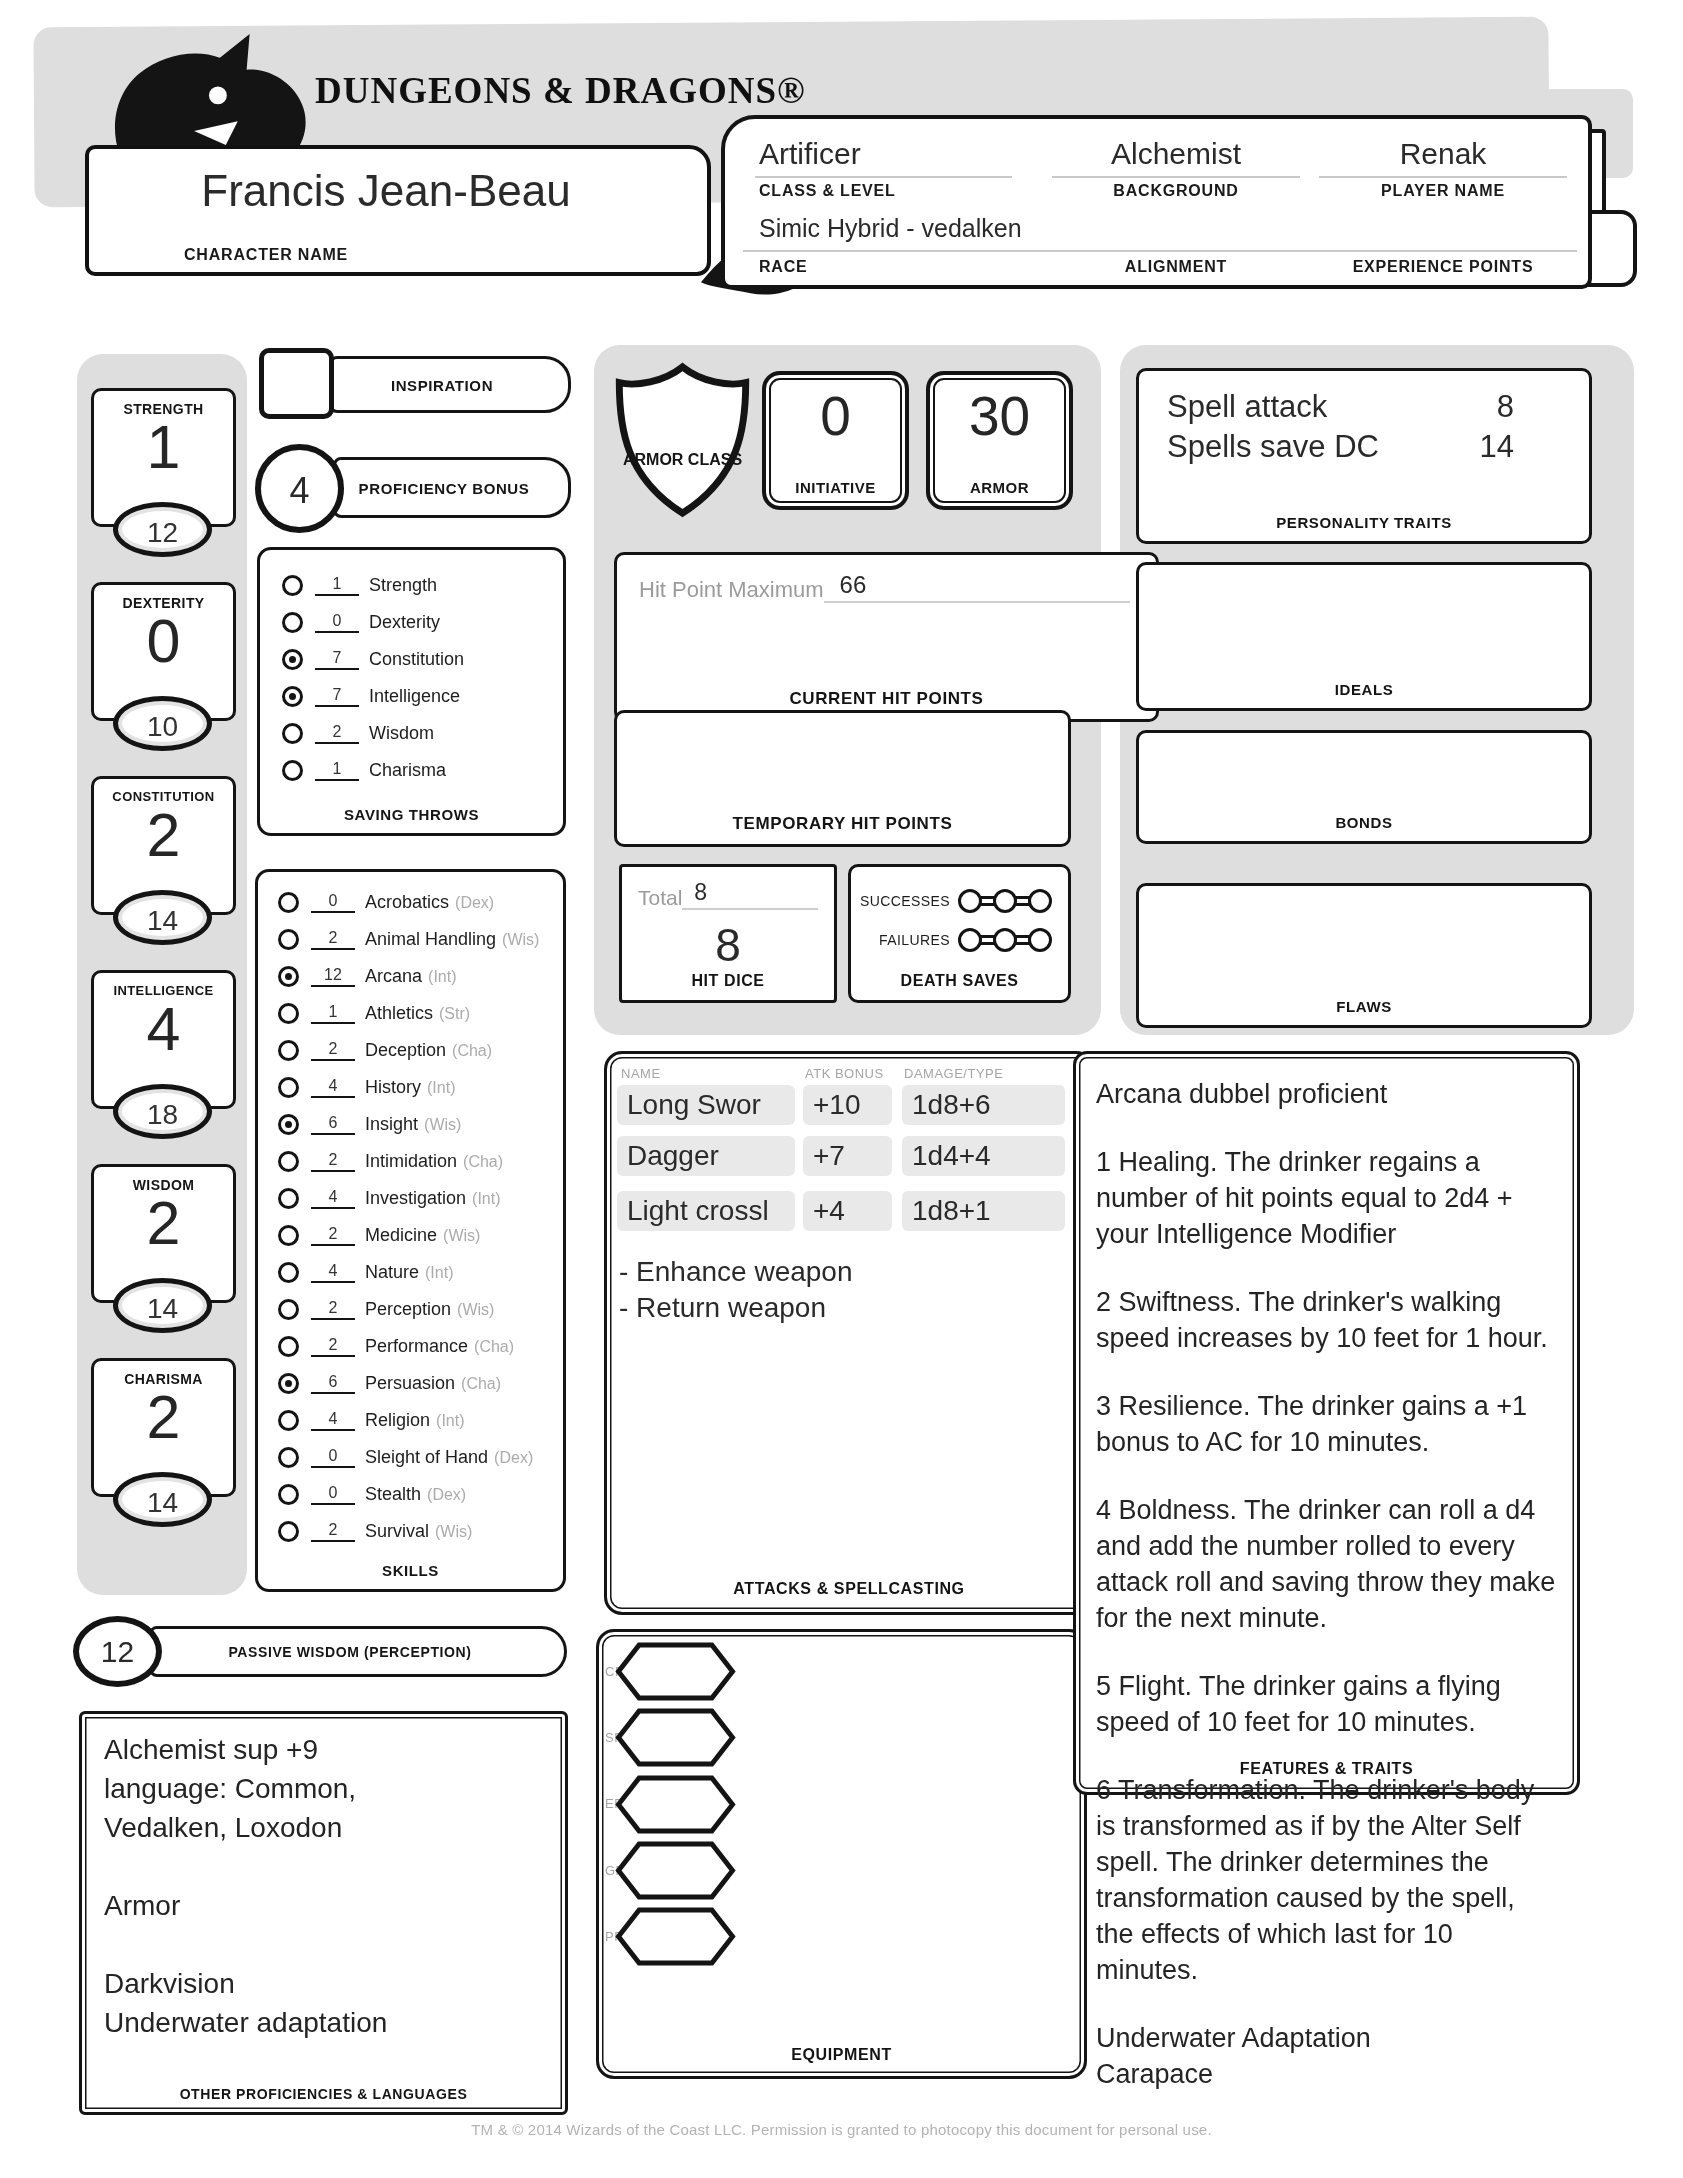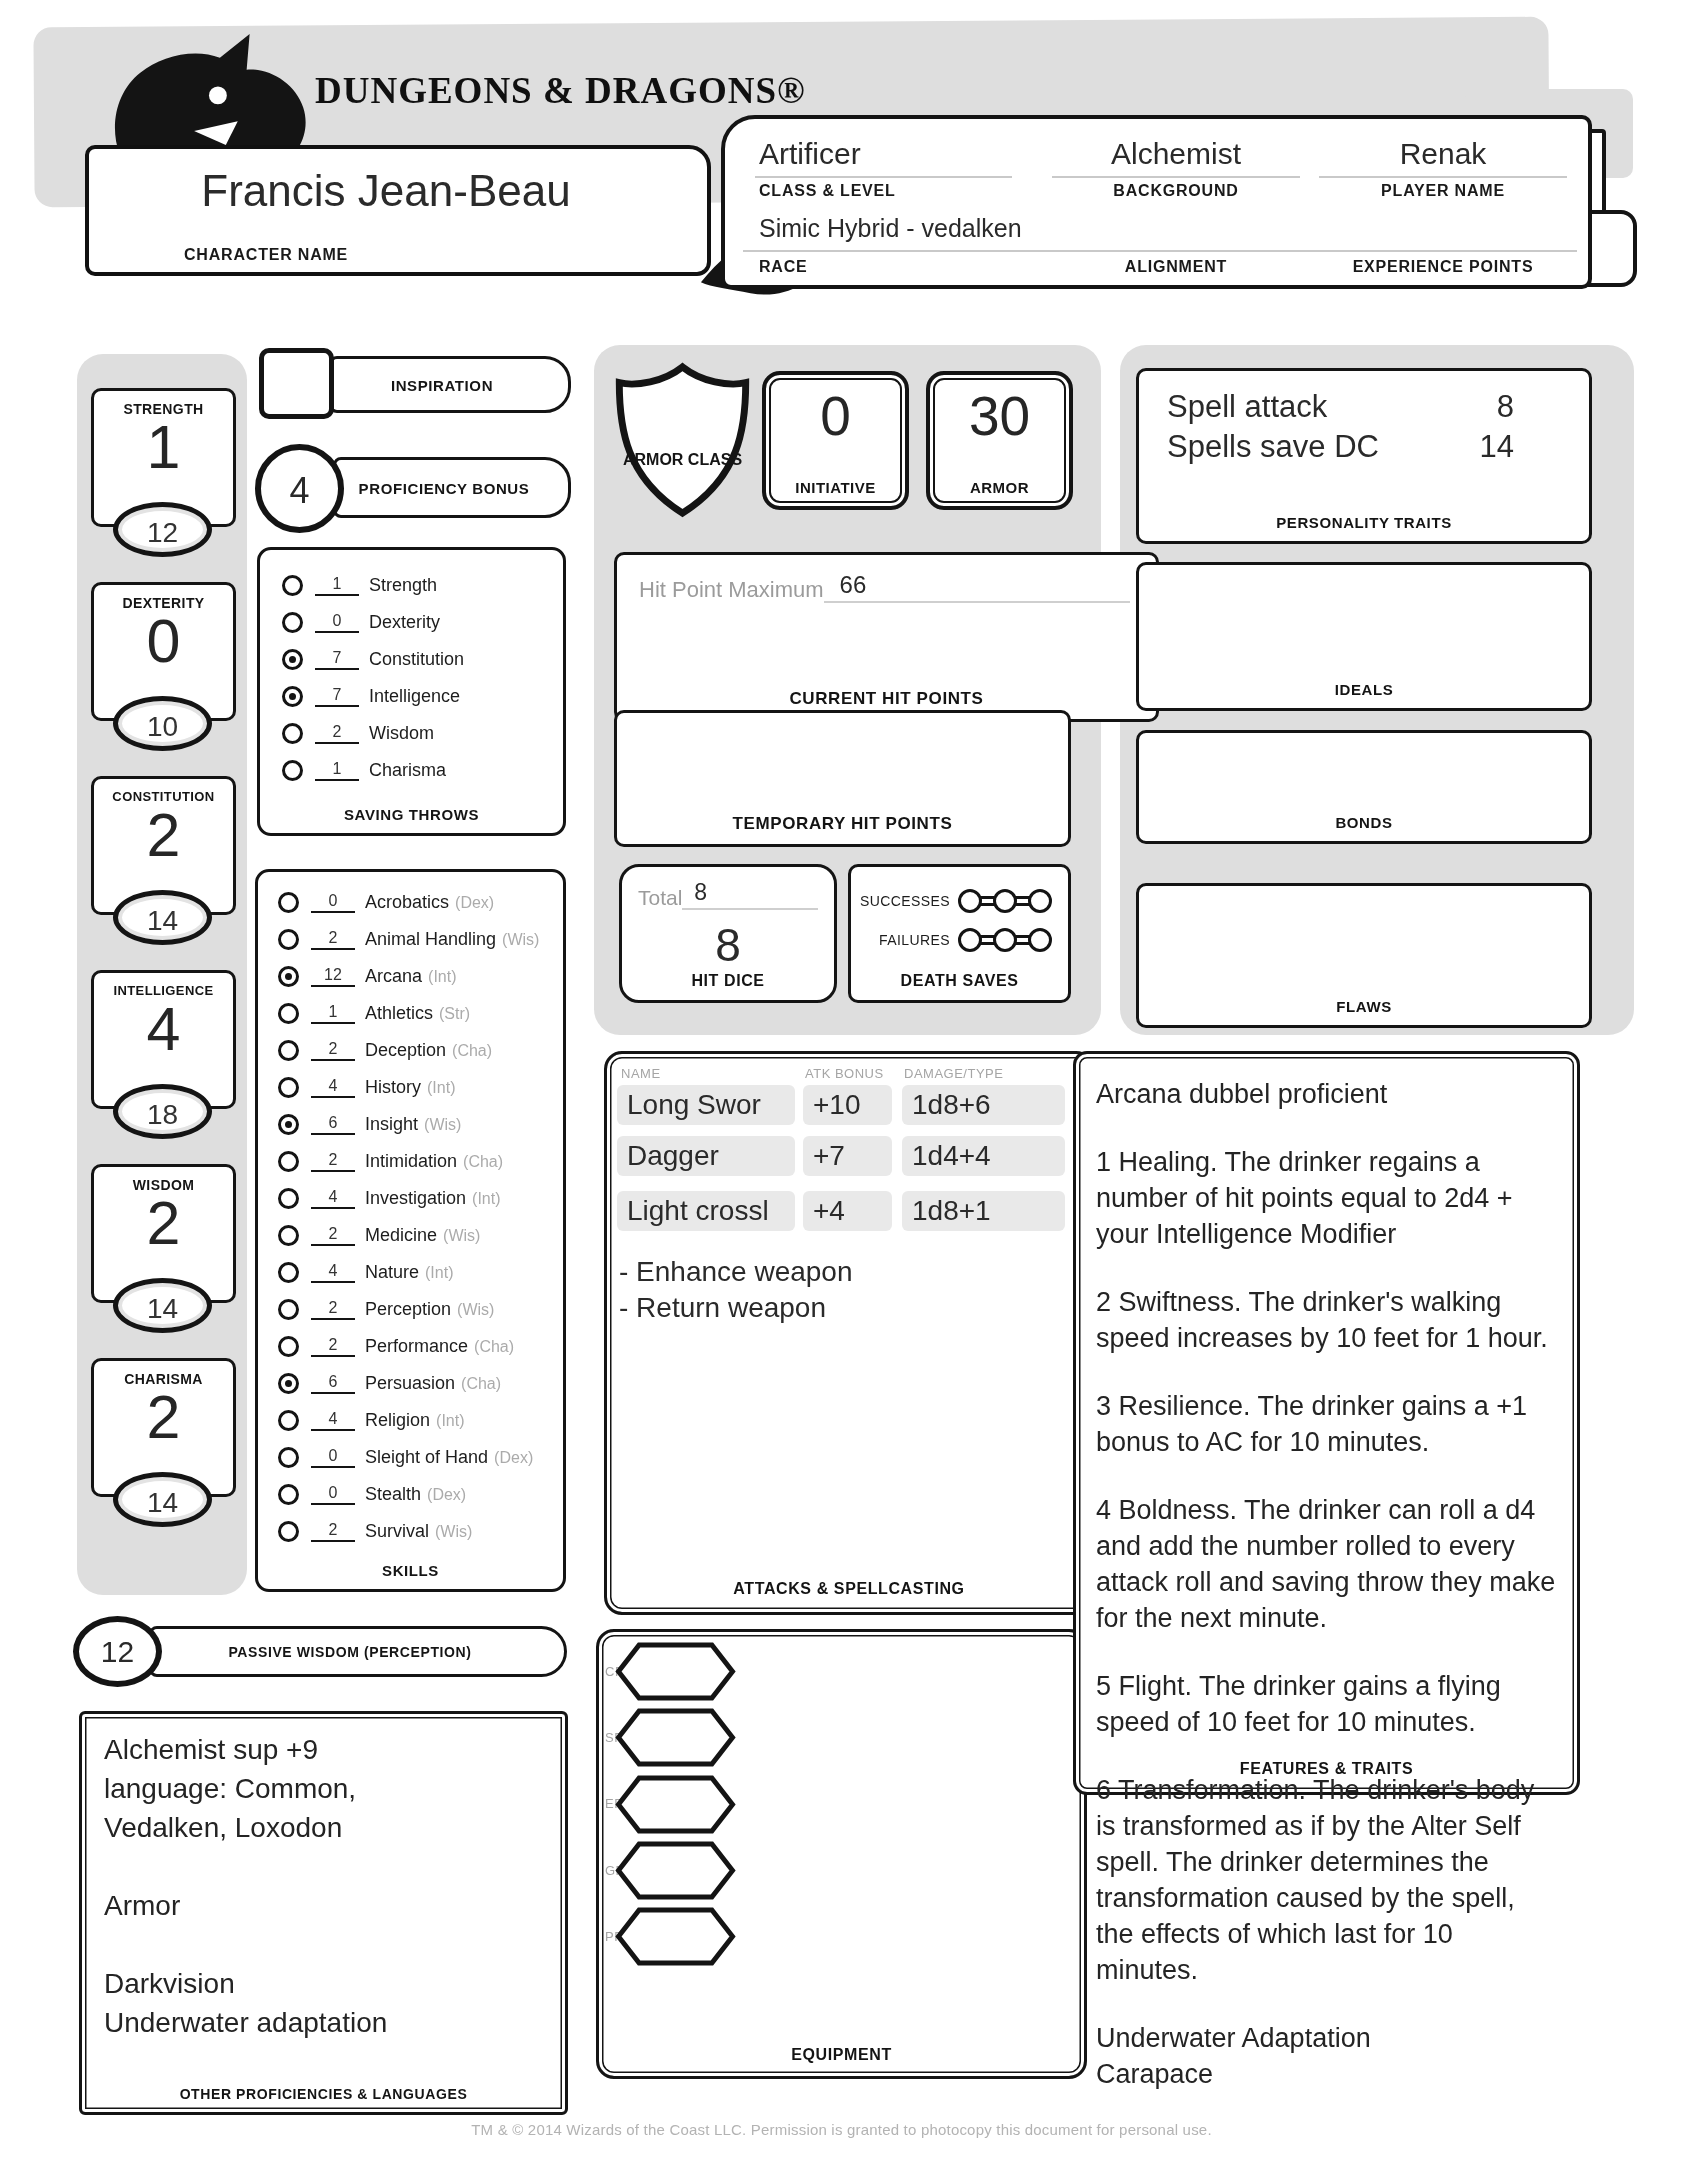--- a/index.html
+++ b/index.html
@@ -386,21 +386,21 @@
     <div class="abs" style="left:22px; top:16px; right:26px; display:flex; align-items:flex-end;">
       <span class="muted" style="font-size:22px;">Hit Point Maximum</span>
       <span style="flex:1; border-bottom:2px solid #cfcfcf; font-size:24px; color:#2a2a2a; padding:0 0 2px 16px;">66</span>
     </div>
     <div class="box-label" style="font-size:17px;">CURRENT HIT POINTS</div>
   </div>
   <div class="box" style="left:614px; top:710px; width:457px; height:137px; border-radius:10px;">
     <div class="box-label" style="font-size:17px;">TEMPORARY HIT POINTS</div>
   </div>
 
-  <div class="box" style="left:619px; top:864px; width:218px; height:139px; border-radius:20px;">
+  <div class="box" style="left:619px; top:864px; width:218px; height:139px; border-radius:4px;">
     <div class="abs" style="left:16px; top:12px; right:16px; display:flex; align-items:flex-end;">
       <span class="muted" style="font-size:21px;">Total</span>
       <span style="flex:1; border-bottom:2px solid #cfcfcf; font-size:23px; color:#2a2a2a; padding:0 0 2px 12px;">8</span>
     </div>
     <div class="abs" style="left:0; right:0; top:51px; text-align:center; font-size:46px; color:#2a2a2a;">8</div>
     <div class="box-label" style="font-size:16px;">HIT DICE</div>
   </div>
 
   <div class="box" style="left:848px; top:864px; width:223px; height:139px; border-radius:10px;">
     <div class="ds-row" style="top:22px;">

